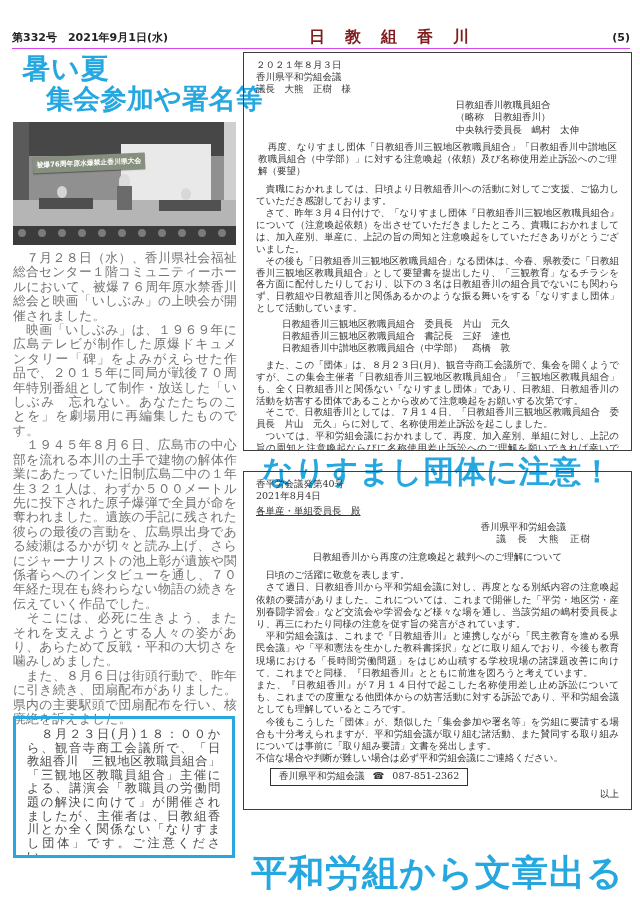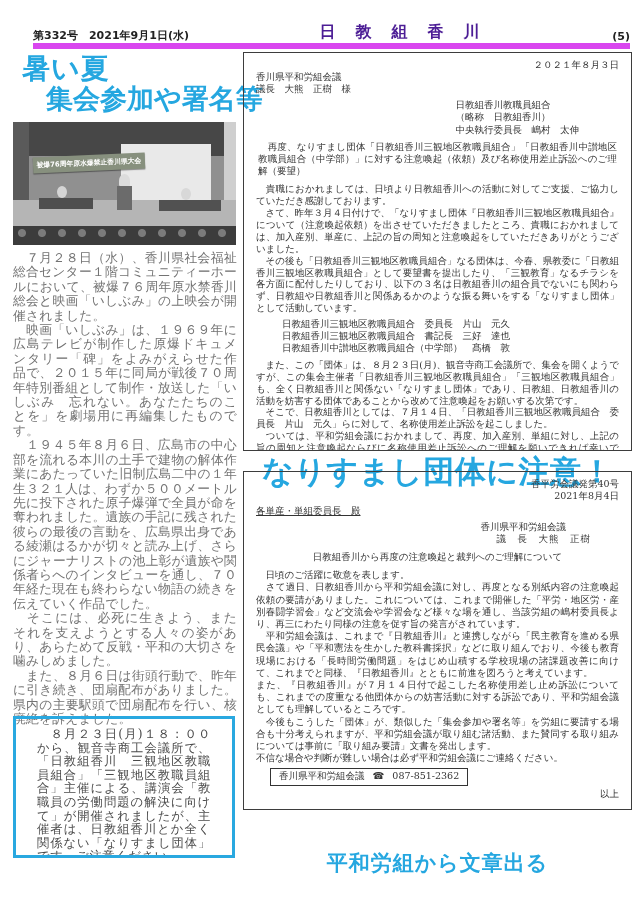--- a/index.html
+++ b/index.html
@@ -6,27 +6,26 @@
   html, body { background: #ffffff; }
   body { font-family: "DejaVu Serif", serif; }
   .page {
     position: relative; width: 640px; height: 905px;
     background: #ffffff; overflow: hidden; color: #333;
   }
 
   
   .header {
     position: absolute; left: 12px; right: 10px; top: 27px; height: 22px;
-    border-bottom: 6px solid #d946ef;
-    display: flex; align-items: flex-end;
+    border-bottom: 1px solid #d946ef;
+    display: flex; align-items: center;
     font-family: "DejaVu Sans", sans-serif;
-    margin-left: 21px;
   }
   .header .issue { font-size: 11px; font-weight: bold; color: #222; white-space: nowrap; }
-  .header .masthead { flex: 1; text-align: center; font-size: 16px; font-weight: bold; color: #4c1d95;
+  .header .masthead { flex: 1; text-align: center; font-size: 16px; font-weight: bold; color: #7f1d1d;
     font-family: "DejaVu Serif", serif; letter-spacing: 2px; }
   .header .pageno { font-size: 11px; font-weight: bold; color: #222; }
 
   
   .lefttitle { position: absolute; left: 22px; top: 53px; font-family: "DejaVu Sans", sans-serif;
     color: #25a7e0; font-weight: 900; line-height: 1.12; }
   .lefttitle .t1 { font-size: 28px; letter-spacing: 1px; }
   .lefttitle .t2 { font-size: 27px; margin-left: 24px; letter-spacing: 0px; }
 
   .photo { position: absolute; left: 13px; top: 122px; width: 223px; height: 123px;
@@ -50,47 +49,47 @@
   .ph-person-r { position: absolute; left: 168px; top: 66px; width: 10px; height: 12px; background: #d8d8d8; border-radius: 50%; }
   .ph-audience { position: absolute; left: 0; right: 0; bottom: 0; height: 19px; background: #3c3c3c;
     background-image: radial-gradient(circle at 9px 7px, #7b7b7b 3.5px, transparent 4.5px);
     background-size: 20px 19px; background-repeat: repeat-x; }
 
   .body-left { position: absolute; left: 13px; top: 251px; width: 224px; }
   .body-left p { font-size: 12.8px; line-height: 14.4px; text-align: justify; color: #737373;
     letter-spacing: 0.2px; }
 
   .notice { position: absolute; left: 13px; top: 716px; width: 222px; height: 142px;
-    border: 3px solid #29a8e0; padding: 9px 21px; overflow: hidden; }
+    border: 3px solid #29a8e0; padding: 9px 11px; overflow: hidden; }
   .notice p { font-size: 12.3px; line-height: 13.6px; color: #4a4a4a; text-align: justify; letter-spacing: 0.6px; }
 
   
   .letter { position: absolute; left: 243px; width: 389px; border: 1px solid #3d3d3d;
     padding: 6px 12px; font-size: 9.5px; line-height: 12px; color: #333; overflow: hidden; }
   .letter1 { top: 52px; height: 399px; line-height: 11.9px; }
   .letter2 { top: 471px; height: 339px; line-height: 12.2px; }
-  .letter .right { text-align: right; }
+  .letter .right { }
   .letter p { text-align: justify; }
   .from-block { width: fit-content; margin-left: auto; margin-right: 40px; margin-top: 4px; margin-bottom: 6px; }
   .from-block div:nth-child(3) { margin-top: 1px; }
   .subject { margin: 5px 2px 6px 2px; text-align: justify; }
   .names { margin: 4px 0 5px 26px; }
   .from-block2 { width: fit-content; margin-left: auto; margin-right: 28px; margin-top: 3px; }
   .from-block2 div:last-child { text-align: center; letter-spacing: 1px; margin-left: 16px; }
   .subject2 { text-align: center; margin: 6px 0 6px 0; }
   .to-line { margin-top: 3px; text-decoration: underline; }
   .contact-row { margin: 4px 0 2px 14px; }
   .contact-box { display: inline-block; border: 1px solid #333; padding: 1px 8px 2px 8px; }
   .contact-box .tel-icon { margin: 0 8px; }
   .closing2 { text-align: right; margin-top: 2px; }
 
   .headline-cyan { position: absolute; left: 243px; width: 389px; text-align: center;
     font-family: Liberation Mono, monospace; font-weight: 900; color: #25a7e0; white-space: nowrap; }
   .headline1 { top: 451px; font-size: 31px; letter-spacing: 0.5px; }
-  .headline2 { top: 849px; font-size: 21px; letter-spacing: 1px; }
+  .headline2 { top: 849px; font-size: 36px; letter-spacing: 1px; }
 </style>
 </head>
 <body>
 
 <div class="page">
 
   <div class="header">
     <span class="issue">第332号　2021年9月1日(水)</span>
     <span class="masthead">日　教　組　香　川</span>
     <span class="pageno">(5)</span>

